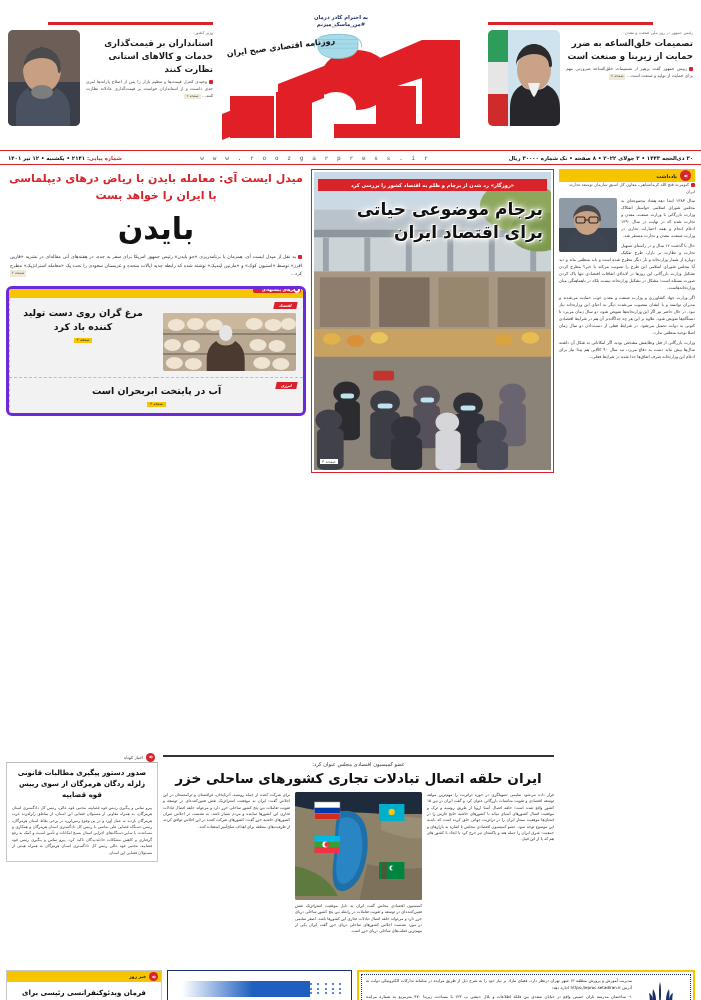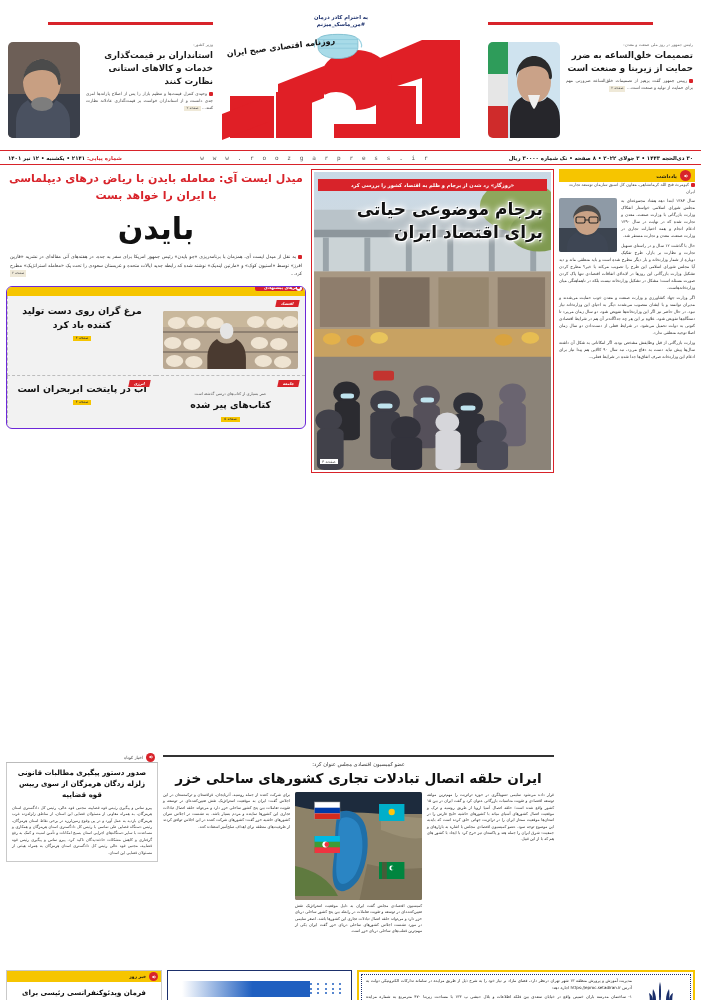--- a/index.html
+++ b/index.html
@@ -7,21 +7,21 @@
   .page{position:relative;width:701px;height:1000px;background:#fff;box-sizing:border-box;}
 
   
   .masthead{position:relative;height:150px;width:701px;background:#fff;}
   .mh-side{position:absolute;top:22px;width:205px;height:115px;}
   .mh-left{left:8px;}
   .mh-right{right:8px;}
   .mh-rule{position:absolute;top:0;height:3px;background:#d8232a;width:165px;}
   .mh-left .mh-rule{left:40px;}
   .mh-right .mh-rule{right:40px;}
-  .mh-flex{display:flex;gap:6px;align-items:flex-start;padding-top:20px;}
+  .mh-flex{display:flex;gap:6px;align-items:flex-start;padding-top:8px;}
   .mh-photo{width:72px;height:96px;border-radius:5px;overflow:hidden;flex:0 0 auto;position:relative;}
   .mh-photo svg{display:block;width:100%;height:100%;}
   .mh-txt{flex:1 1 auto;text-align:right;direction:rtl;}
   .mh-kicker{font-size:4.1px;color:#6b6b6b;letter-spacing:.2px;margin-bottom:2px;}
   .mh-head{font-size:8.6px;font-weight:bold;line-height:1.5;color:#1a1a1a;}
   .mh-lede{font-size:4.3px;line-height:1.62;color:#4d4d4d;margin-top:3px;text-align:justify;}
   .bulletsq{display:inline-block;width:4px;height:4px;background:#d8232a;border-radius:1px;vertical-align:middle;margin-left:2px;}
   .pgref{display:inline-block;background:#efe9d8;color:#555;font-size:3.6px;padding:0 2px;}
 
   
@@ -72,21 +72,21 @@
   .lead-pg{position:absolute;bottom:6px;left:6px;background:#fff;color:#555;font-size:4px;padding:0 2px;}
 
   
   .top-kicker{text-align:center;direction:rtl;color:#d8232a;font-weight:bold;font-size:11px;line-height:1.55;margin-top:1px;}
   .main-head{text-align:center;direction:rtl;font-weight:bold;color:#111;font-size:30px;line-height:1.18;margin:7px 0 2px 0;letter-spacing:-0.3px;}
   .main-head .l2{font-size:26.5px;display:block;margin-top:2px;}
   .main-lede{font-size:4.7px;line-height:1.78;text-align:justify;direction:rtl;color:#333;margin:7px 4px 0 4px;}
   .main-lede .pgref{float:left;}
 
   
-  .card{border:1px solid #6d28d9;border-radius:6px;background:#f2f2f2;margin-top:7px;overflow:hidden;}
+  .card{border:3px solid #6d28d9;border-radius:6px;background:#f2f2f2;margin-top:7px;overflow:hidden;}
   .card-topbar{height:9px;background:#f6c500;position:relative;}
   .card-tab{position:absolute;right:2px;top:-3px;background:#d8232a;color:#fff;font-size:4.1px;font-weight:bold;
             padding:1px 3px 1px 9px;border-radius:2px;}
   .card-tab .cbadge{position:absolute;right:1.5px;top:1px;width:6px;height:6px;border-radius:50%;background:#fff;}
   .card-tab .cbadge::after{content:"";position:absolute;left:1.4px;top:1.4px;width:3.2px;height:3.2px;background:#d8232a;border-radius:50%;}
   .card-grid{display:flex;}
   .card-cell{flex:1 1 50%;padding:6px 7px;box-sizing:border-box;position:relative;}
   .card-cell.bl{border-left:1px dashed #bdbdbd;}
   .card-cell.bb{border-bottom:1px dashed #bdbdbd;}
   .cell-tag{position:absolute;top:4px;background:#d8232a;color:#fff;font-size:3.9px;font-weight:bold;
@@ -435,26 +435,20 @@
                   </g>
               </svg>
             </div>
           </div>
           <div class="card-cell bb bl">
             <div class="cell-head">مرغ گران روی دست تولید کننده باد کرد</div>
             <span class="cell-pg">صفحه ۴</span>
           </div>
         </div>
         <div class="card-grid">
-          <div class="card-cell">
-            <span class="cell-tag r">جامعه</span>
-            <div class="cell-kicker">عمر بسیاری از کتاب‌های درسی گذشته است</div>
-            <div class="cell-head">کتاب‌های پیر شده</div>
-            <span class="cell-pg">صفحه ۵</span>
-          </div>
           <div class="card-cell bl">
             <span class="cell-tag r">انرژی</span>
             <div class="cell-head" style="margin-top:0">آب در پایتخت ابربحران است</div>
             <span class="cell-pg">صفحه ۴</span>
           </div>
         </div>
       </div>
     </div>
   </div>
 

